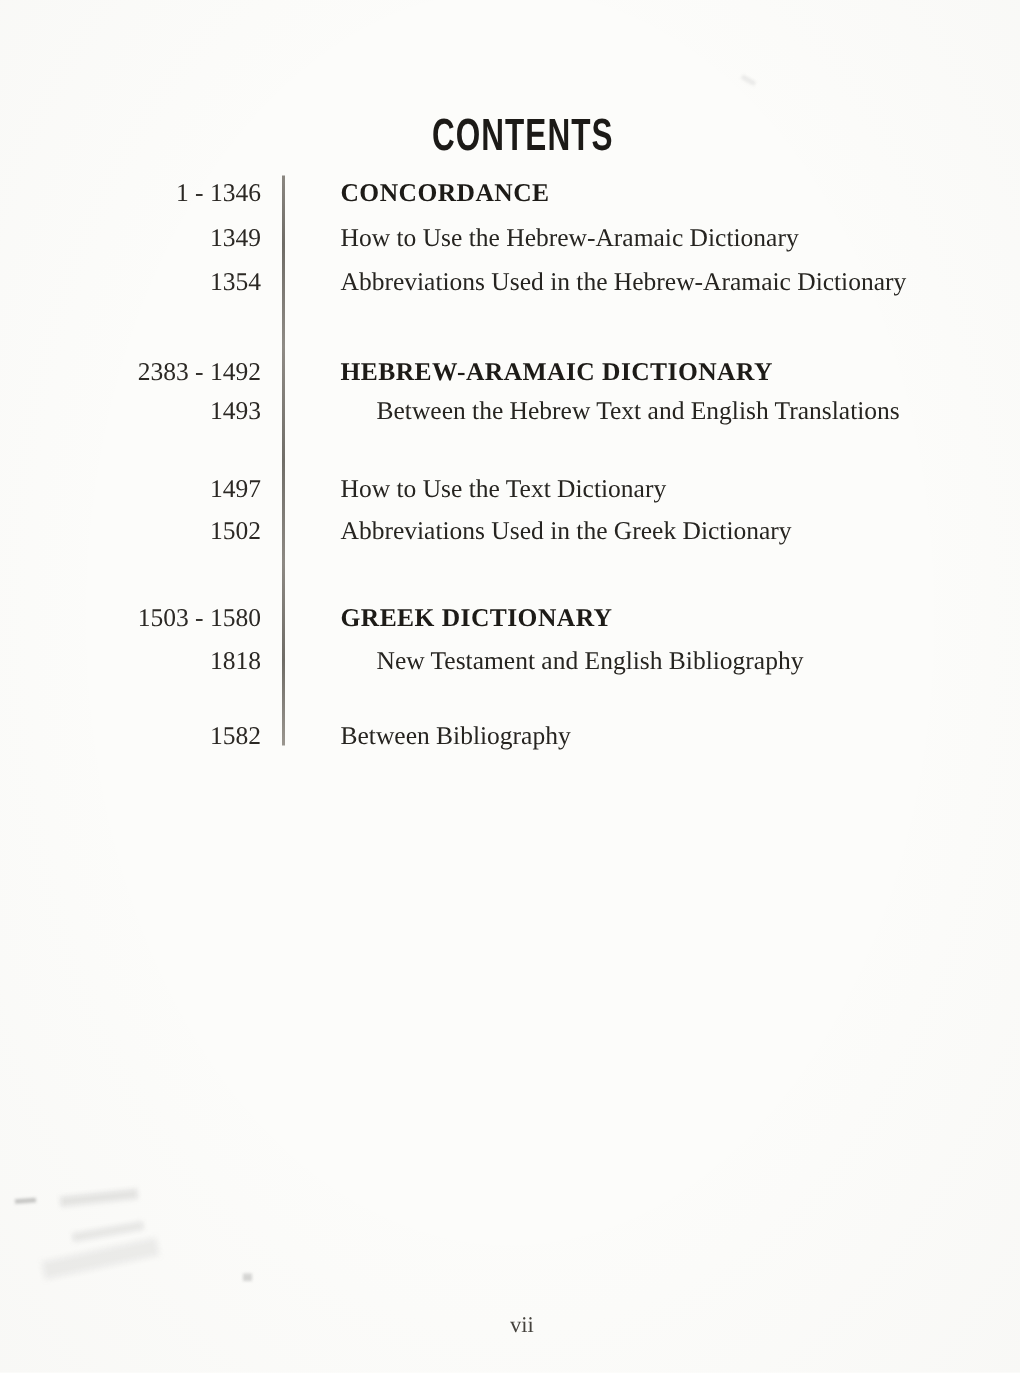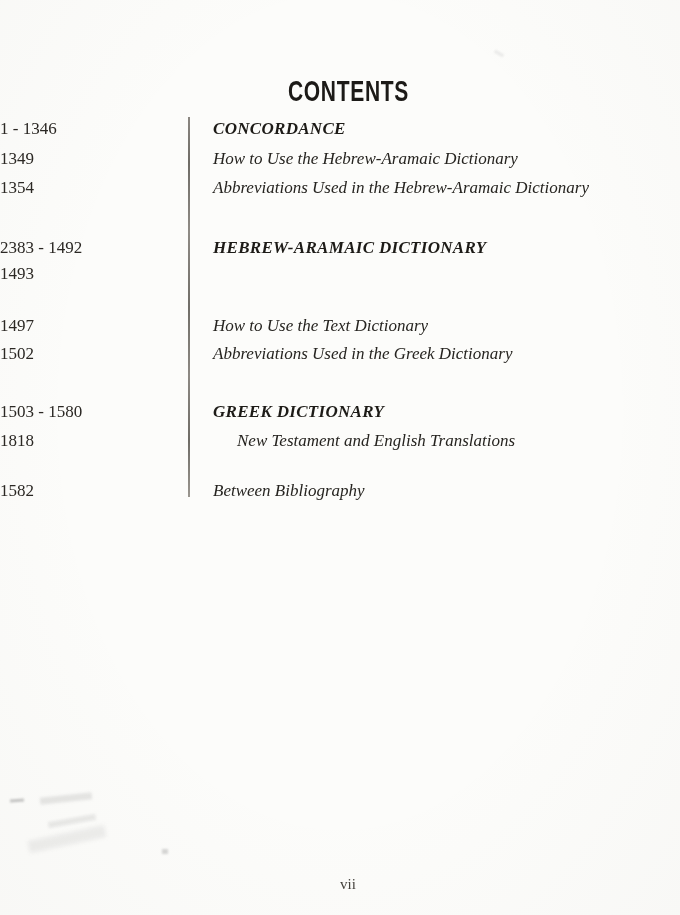--- a/index.html
+++ b/index.html
@@ -44,29 +44,28 @@
       #8d8983 68%, #6f6c66 85%, #9a968f 100%);
   }
   
   .row{
     position:absolute;left:0;right:0;
     font-size:17px;line-height:20px;
   }
   .num{
     position:absolute;left:0;top:0;
     width:174px;
-    text-align:left;
+    text-align:right;
     white-space:nowrap;
     color:#2b2824;
   }
   .title{
-    position:absolute;left:213px;top:0;
+    position:absolute;left:227px;top:0;
     width:440px;
     color:#262420;
-    font-style:italic;
   }
   .title .l1, .title .l2{display:block;}
   .title .l2{padding-left:24px;}
   .title .l2:empty{display:none;}
   .section .l1{
     font-weight:bold;
     letter-spacing:0.3px;
     color:#1d1b17;
   }
   
@@ -119,20 +118,21 @@
   <div class="row section" style="top:238px">
     <span class="num">2383 - 1492</span>
     <span class="title">
         <span class="l1">HEBREW-ARAMAIC DICTIONARY</span>
       </span>
   </div>
 
   <div class="row" style="top:264px">
     <span class="num">1493</span>
     <span class="title">
+        <span class="l2">Between the Hebrew Text and English Translations</span>
       </span>
   </div>
 
   <div class="row" style="top:316px">
     <span class="num">1497</span>
     <span class="title">
         <span class="l1">How to Use the Text Dictionary</span>
       </span>
   </div>
 
@@ -146,21 +146,21 @@
   <div class="row section" style="top:402px">
     <span class="num">1503 - 1580</span>
     <span class="title">
         <span class="l1">GREEK DICTIONARY</span>
       </span>
   </div>
 
   <div class="row" style="top:431px">
     <span class="num">1818</span>
     <span class="title">
-        <span class="l2">New Testament and English Translations</span>
+        <span class="l2">New Testament and English Bibliography</span>
       </span>
   </div>
 
   <div class="row" style="top:481px">
     <span class="num">1582</span>
     <span class="title">
         <span class="l1">Between Bibliography</span>
       </span>
   </div>
 

